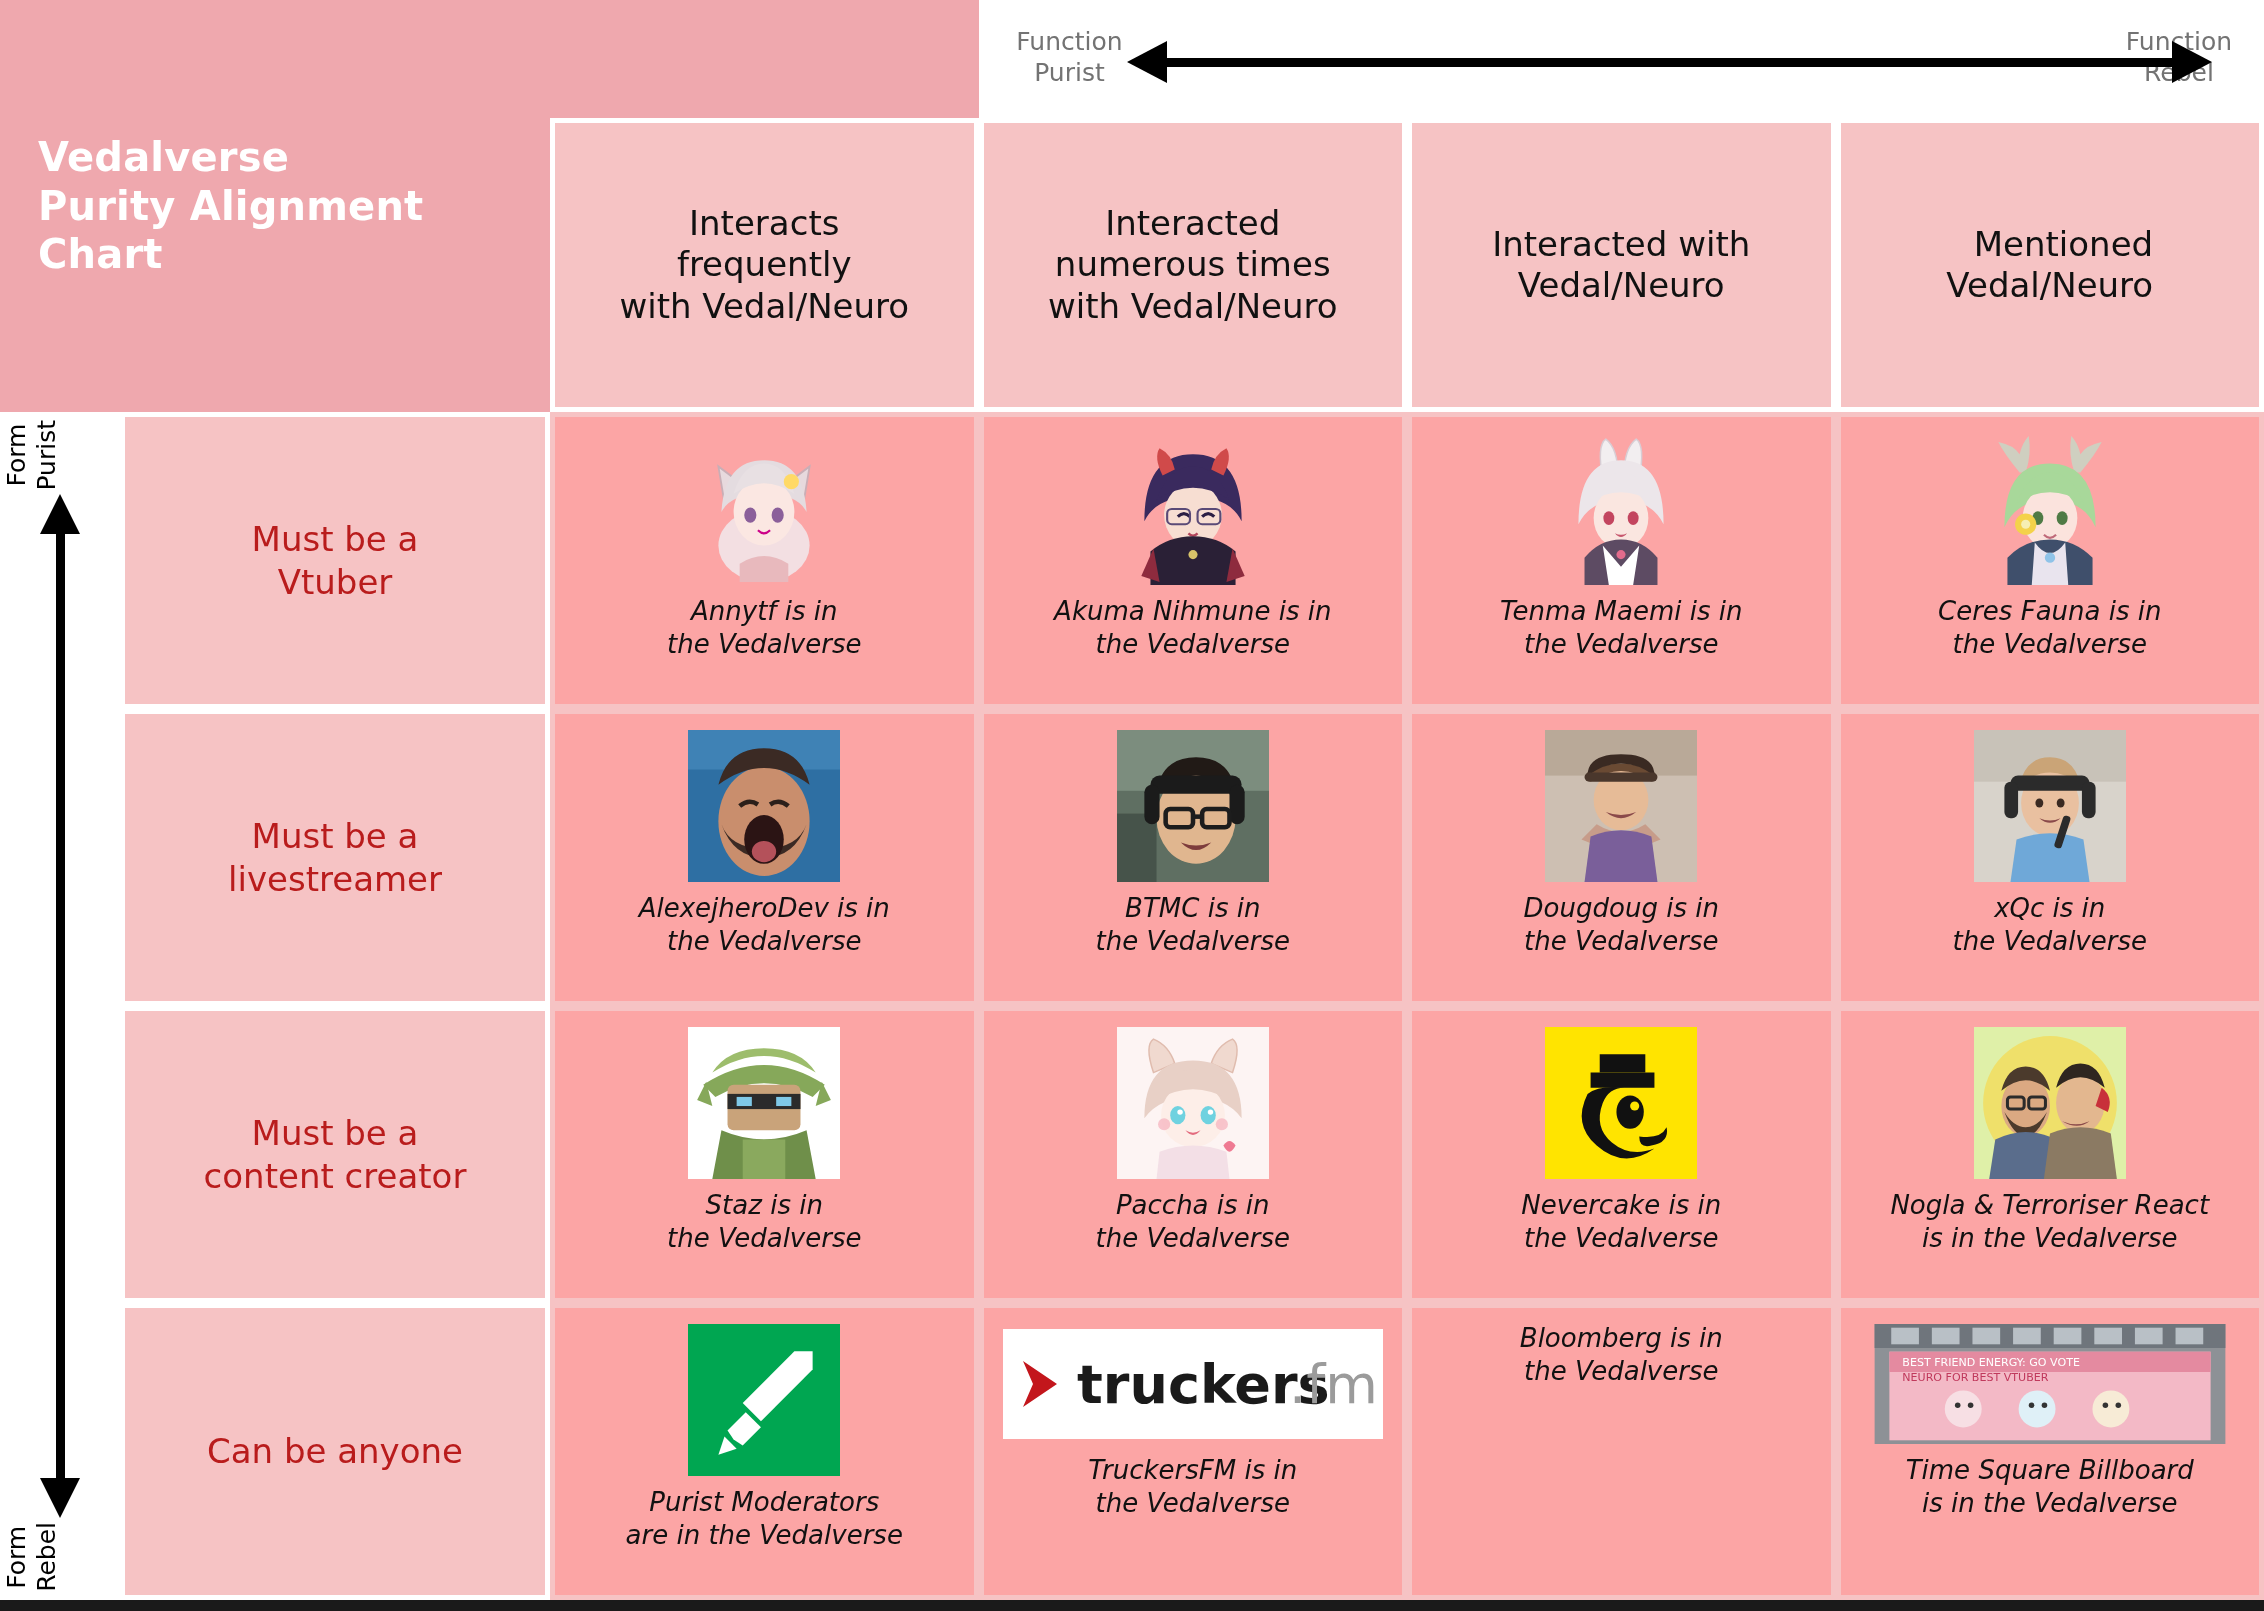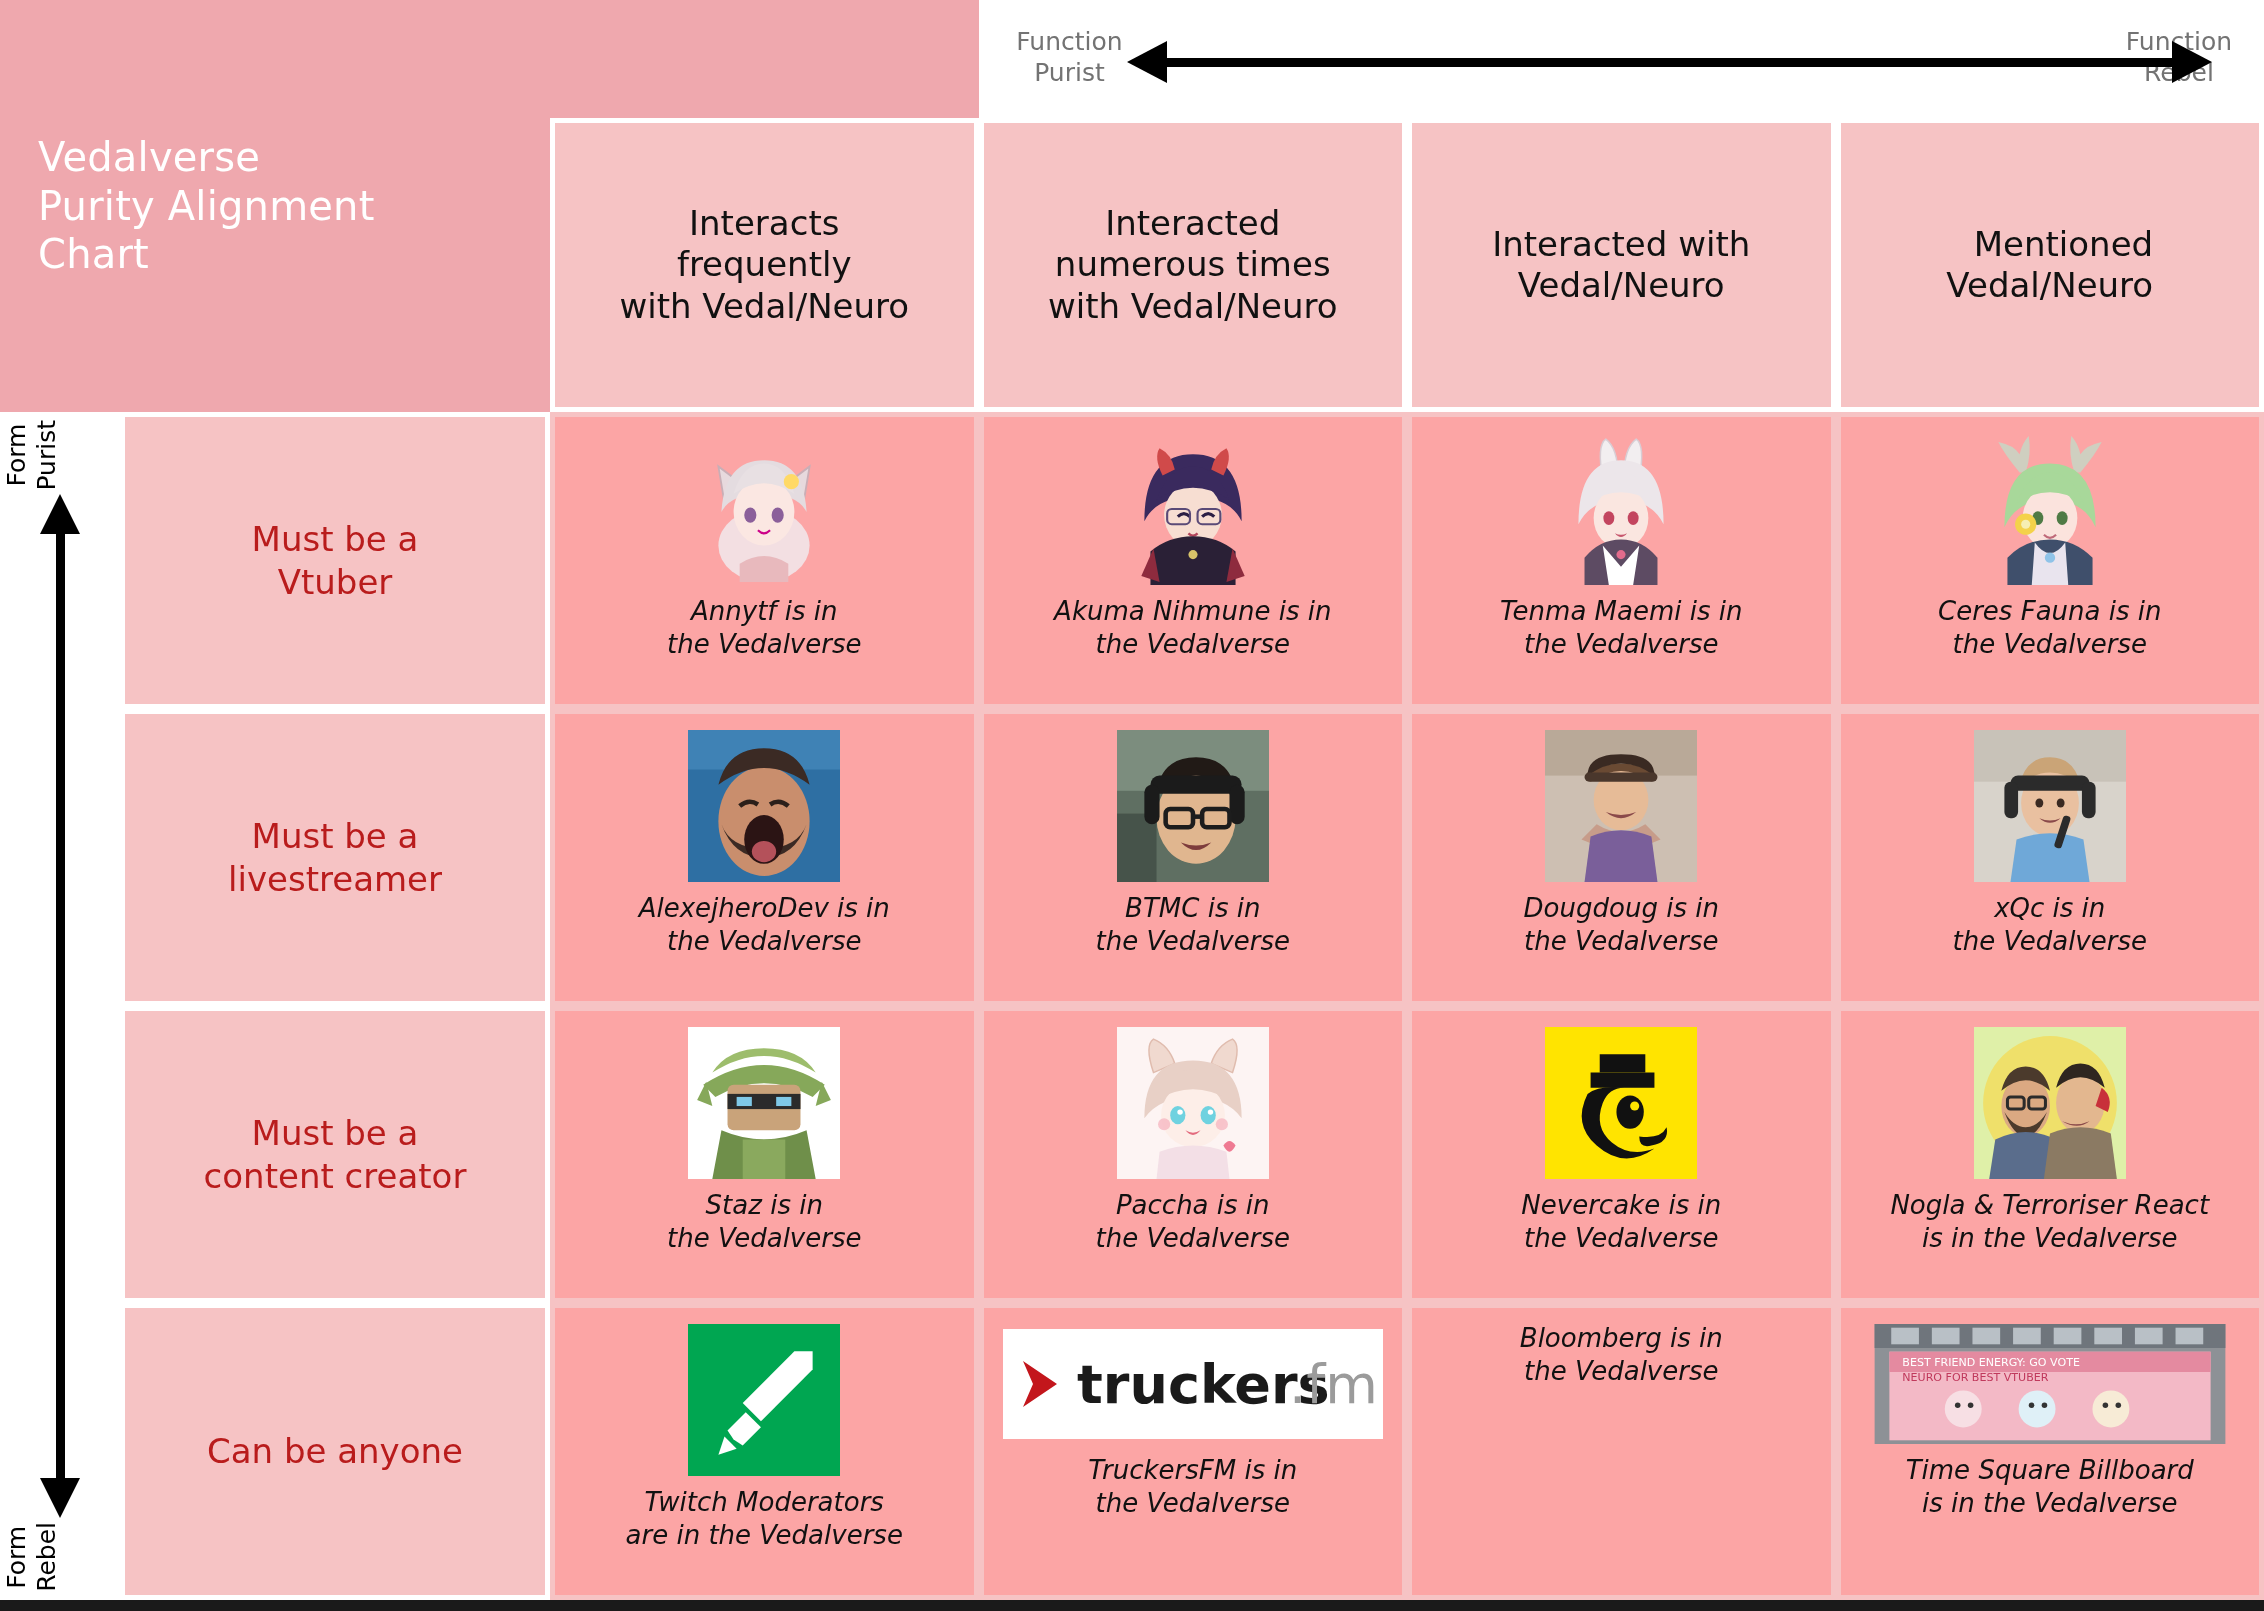--- a/index.html
+++ b/index.html
@@ -41,21 +41,21 @@
     grid-row: 1 / 3;
     background: #efa8ae;
     color: #ffffff;
     display: flex;
     align-items: center;
     padding-left: 38px;
     box-sizing: border-box;
   }
   .title-text {
     font-size: 40px;
-    font-weight: normal;
+    font-weight: bold;
     line-height: 1.22;
     letter-spacing: 0.2px;
     white-space: pre-line;
   }
 
   
   .axis-top {
     grid-column: 4 / 7;
     grid-row: 1 / 2;
     position: relative;
@@ -535,21 +535,21 @@
         <svg class="art" viewBox="0 0 100 100" aria-hidden="true">
           <rect width="100" height="100" fill="#00a651"></rect>
           <g fill="#ffffff">
             <path d="M70 18 l12 0 l0 12 l-34 34 l-12 -12z"></path>
             <path d="M38 58 l10 10 l-12 12 l-6 -4 l-4 -6z"></path>
             <path d="M24 74 l8 8 l-12 4 l4 -12z"></path>
             <rect x="40" y="52" width="26" height="7" transform="rotate(-45 40 52)"></rect>
           </g>
         </svg>
       </div>
-      <div class="caption">Twitch Moderators
+      <div class="caption">Purist Moderators
 are in the Vedalverse</div>
     </div>
 
     <div class="cell" style="grid-column:4/5;grid-row:6/7;">
       <div class="thumb wide">
         <svg class="art" viewBox="0 0 380 110" aria-hidden="true">
           <rect width="380" height="110" fill="#ffffff"></rect>
           <path d="M20 32 l34 23 l-34 23 l10 -23z" fill="#c3161c"></path>
           <text x="74" y="74" font-family="DejaVu Sans, Liberation Sans, sans-serif" font-size="54" font-weight="bold" fill="#1a1a1a">truckers</text>
           <text x="286" y="74" font-family="DejaVu Sans, Liberation Sans, sans-serif" font-size="54" fill="#9b9b9b">.fm</text>

